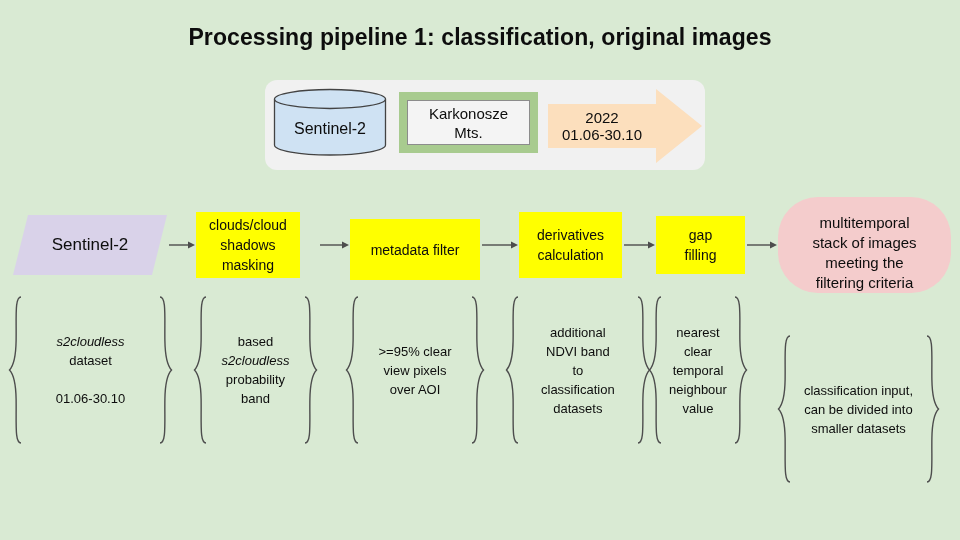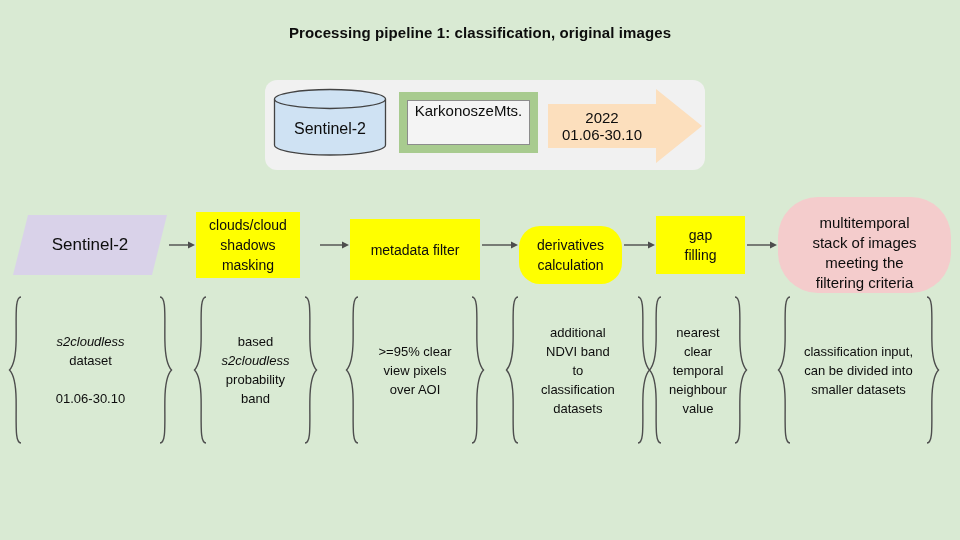--- a/index.html
+++ b/index.html
@@ -4,51 +4,51 @@
 <style>
   html,body{margin:0;padding:0;}
   #stage{
     position:relative;width:960px;height:540px;overflow:hidden;
     background:var(--background,#d9ead3);
     font-family:"Liberation Sans",sans-serif;color:var(--text,#0d0d0d);
   }
   .abs{position:absolute;}
   .title{
     top:24px;left:0;width:960px;text-align:center;
-    font-size:15px;font-weight:bold;letter-spacing:.1px;
+    font-size:23px;font-weight:bold;letter-spacing:.1px;
   }
   
   .panel{left:265px;top:80px;width:440px;height:90px;border-radius:12px;background:var(--panel,#f1f1f1);}
   .cylinder{left:8px;top:8px;width:114px;height:68px;}
   .cylinder svg{display:block;}
   .cyl-label{left:0;top:32px;width:114px;text-align:center;font-size:16px;}
   .aoi-box{
     left:134px;top:12px;width:139px;height:61px;box-sizing:border-box;
     background:var(--aoi-frame,#a8cb8f);padding:8px;
   }
   .aoi-inner{
     width:100%;height:100%;box-sizing:border-box;background:var(--aoi-inner,#f4f4f4);
-    border:1px solid #8c8c8c;display:flex;flex-direction:row;justify-content:center;
+    border:1px solid #8c8c8c;display:flex;flex-direction:column;justify-content:center;
     text-align:center;font-size:15px;line-height:19px;
   }
   .big-arrow{left:281px;top:7px;width:158px;height:78px;}
   .big-arrow-text{
     left:2px;top:17px;width:108px;height:44px;display:flex;flex-direction:column;
     justify-content:center;text-align:center;font-size:15px;line-height:17px;
   }
   
   .pstep{display:flex;flex-direction:column;justify-content:center;text-align:center;}
   .parallelogram{
     left:13px;top:215px;width:154px;height:60px;background:var(--input,#d9d2e9);
     clip-path:polygon(15px 0,154px 0,139px 60px,0 60px);font-size:17px;
   }
   .process{background:var(--process,#ffff00);font-size:14px;line-height:20px;}
   .step-cloud{left:196px;top:212px;width:104px;height:66px;}
   .step-meta{left:350px;top:219px;width:130px;height:61px;}
-  .step-deriv{left:519px;top:226px;width:103px;height:58px;border-radius:21px;}
+  .step-deriv{left:519px;top:212px;width:103px;height:66px;}
   .step-gap{left:656px;top:216px;width:89px;height:58px;}
   .terminator{
     left:778px;top:197px;width:173px;height:96px;border-radius:40px;
     background:var(--output,#f4cccc);font-size:15px;line-height:20px;justify-content:flex-end;
   }
   .flow-arrow{top:239px;height:12px;}
   .flow-arrow svg{display:block;}
   .fa1{left:169px;} .fa2{left:320px;} .fa3{left:482px;} .fa4{left:624px;} .fa5{left:747px;}
   
   .ann{top:293px;height:154px;display:flex;align-items:stretch;}
@@ -57,21 +57,21 @@
     flex:1;display:flex;flex-direction:column;justify-content:center;
     text-align:center;font-size:13px;line-height:19px;
   }
   .ann-line{min-height:19px;}
   .italic{font-style:italic;}
   .b1{left:8px;width:165px;}
   .b2{left:193px;width:125px;}
   .b3{left:345px;width:140px;}
   .b4{left:505px;width:125px;gap:21px;}
   .b5{left:648px;width:100px;}
-  .b6{left:777px;width:163px;}
+  .b6{left:777px;width:163px;margin-top:39px;}
   .mirror{transform:scaleX(-1);}
 </style>
 </head>
 <body>
 
 <div id="stage">
 
   <div class="abs title">Processing pipeline 1: classification, original images</div>
 
   <div class="abs panel">

